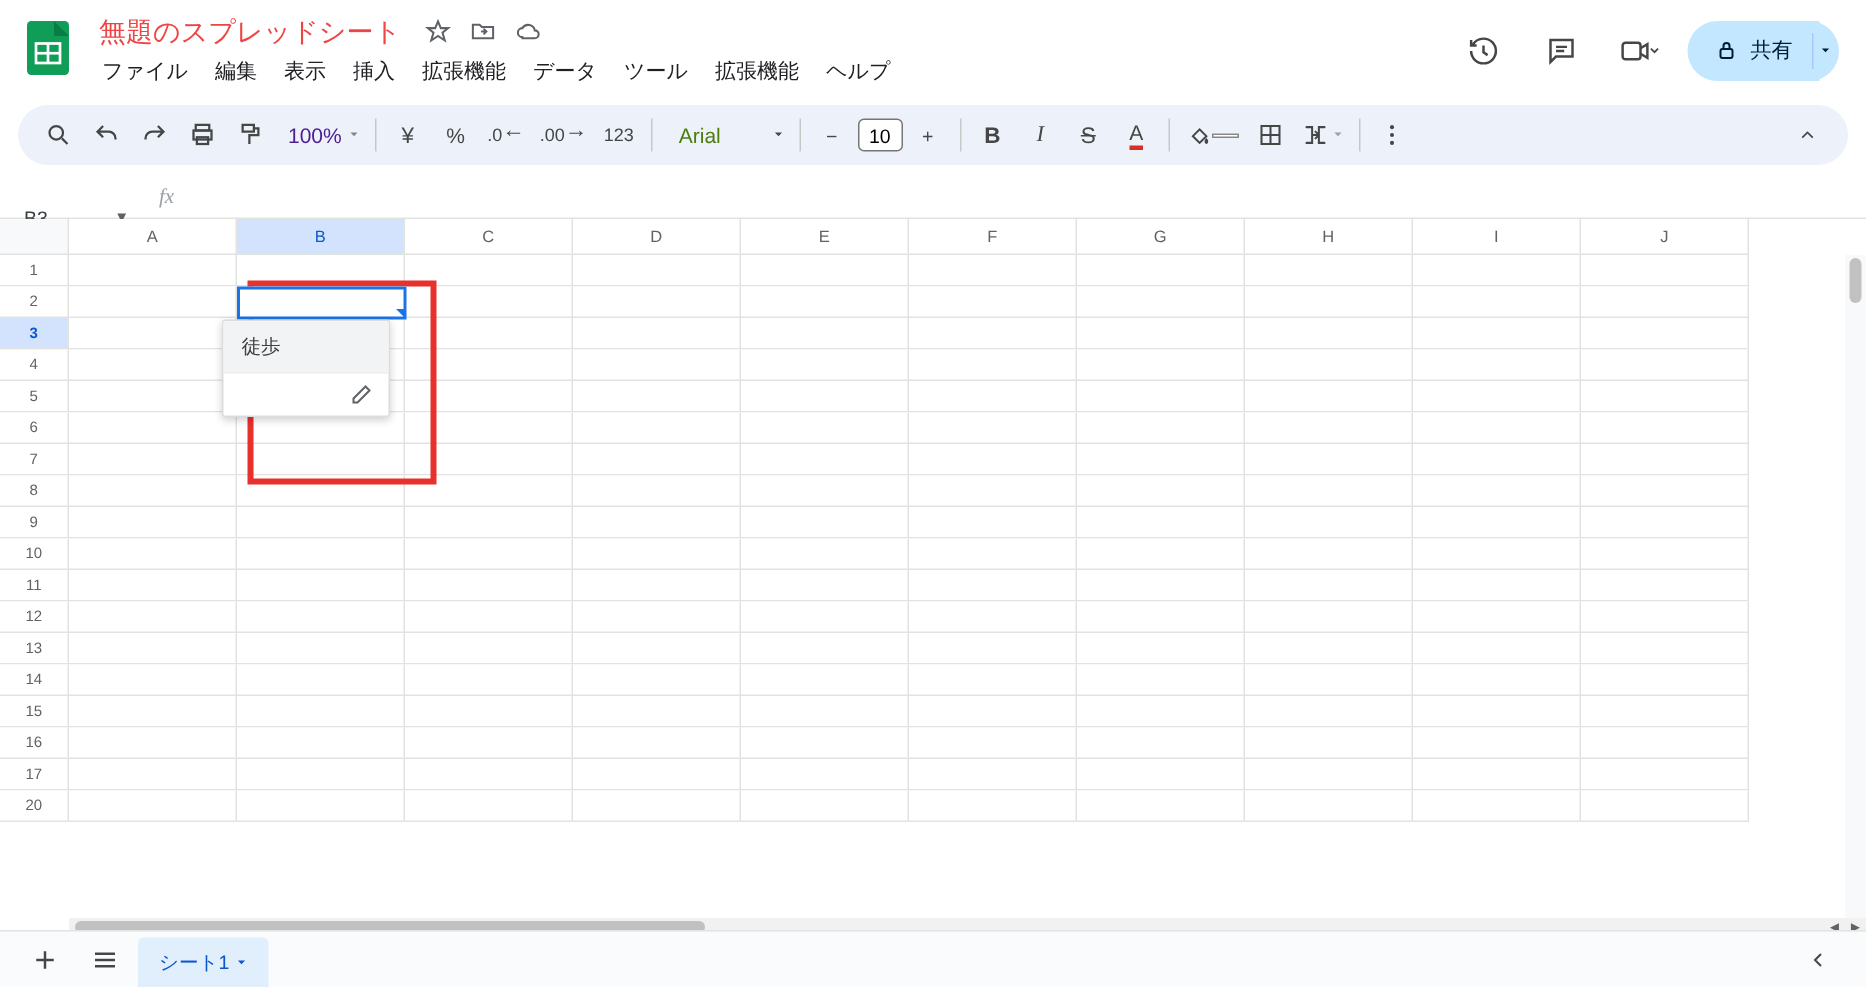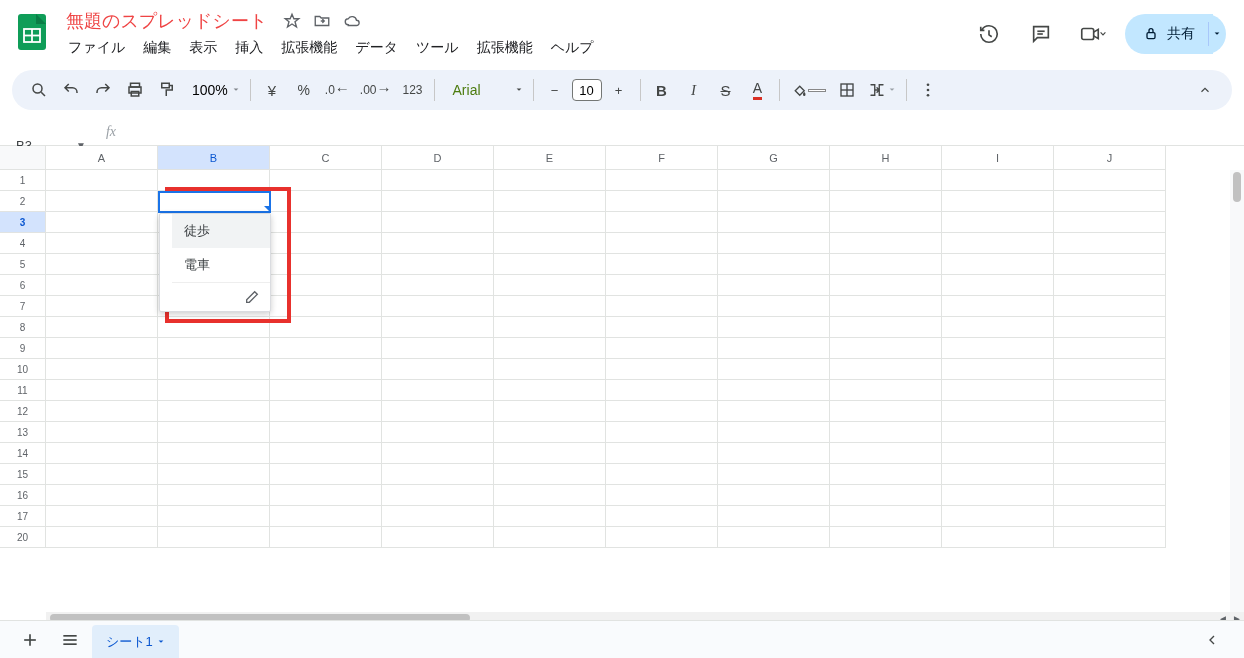--- a/index.html
+++ b/index.html
@@ -19,21 +19,21 @@
 .ra-icon { width: 40px; height: 40px; display: flex; align-items: center; justify-content: center; color: #444746; cursor: pointer; border-radius: 20px; }
 .share-btn { display: flex; align-items: center; gap: 8px; background: #c2e7ff; color: #001d35; padding: 0 18px; height: 40px; border-radius: 20px 0 0 20px; font-size: 14px; font-weight: 500; cursor: pointer; }
 .share-drop { background: #c2e7ff; height: 40px; width: 24px; border-radius: 0 20px 20px 0; display: flex; align-items: center; justify-content: center; margin-left:-11px; cursor: pointer; }
 .sep-line-vert { width: 1px; height: 24px; background: #a8c7fa; }
 
 
 .toolbar-wrap { padding: 6px 12px 8px 12px; }
 .toolbar { background: #edf2fa; border-radius: 24px; height: 40px; display: flex; align-items: center; padding: 0 12px; gap: 2px; }
 .tb-btn { min-width: 30px; height: 30px; display: flex; align-items: center; justify-content: center; color: #444746; border-radius: 4px; cursor: pointer; padding: 0 4px; }
 .tb-sep { width: 1px; height: 22px; background: #c7c7c7; margin: 0 4px; }
-.tb-text { font-size: 14px; color: #000000; padding: 0 4px; }
+.tb-text { font-size: 14px; color: #4c1d95; padding: 0 4px; }
 .tb-font { font-size: 14px; color: #4d7c0f; min-width: 70px; padding-left: 8px; }
 .fontsize-box { display: flex; align-items: center; gap: 2px; }
 .fs-input { width: 30px; height: 22px; border: 1px solid #747775; border-radius: 4px; text-align: center; font-size: 13px; background:#fff; }
 .tb-collapse { margin-left: auto; }
 
 
 .fx-row { display: flex; align-items: center; border-bottom: 1px solid #e1e3e1; height: 28px; }
 .name-box { width: 94px; padding-left: 16px; font-size: 13px; color: #3c4043; display:flex; align-items:center; justify-content:space-between; padding-right:8px;margin-top:27px;}
 .name-box-caret { color:#5f6368; font-size:10px; }
 .fx-icon { width: 34px; color:#9aa0a6; font-style: italic; font-family: serif; font-size:14px; text-align:center;}
@@ -530,24 +530,23 @@
         <div class="cell"></div>
       </div>
     </div>
 
   <div class="highlight-box" style="left:165px; top:41px; width:126px; height:136px;"></div>
 
   <div class="active-cell" style="left:158px; top:45px; width:113px; height:22px;">
     <div class="active-cell-caret"></div>
   </div>
 
-  <div class="dropdown-panel" style="left:159px; top:67px;padding-left:12px;">
+  <div class="dropdown-panel" style="left:148px; top:67px;">
     <div id="ddItems">
         <div class="dd-item hl">徒歩</div>
-        <div class="dd-item">電車</div>
       </div>
     <div class="dd-edit">
       <svg width="16" height="16" viewBox="0 0 24 24" fill="none" stroke="#5f6368" stroke-width="2">
           <path d="M4 20h4L20 8l-4-4L4 16z"></path>
         </svg>
     </div>
   </div>
 
   <div class="hscroll">
       <div class="hscroll-thumb"></div>

